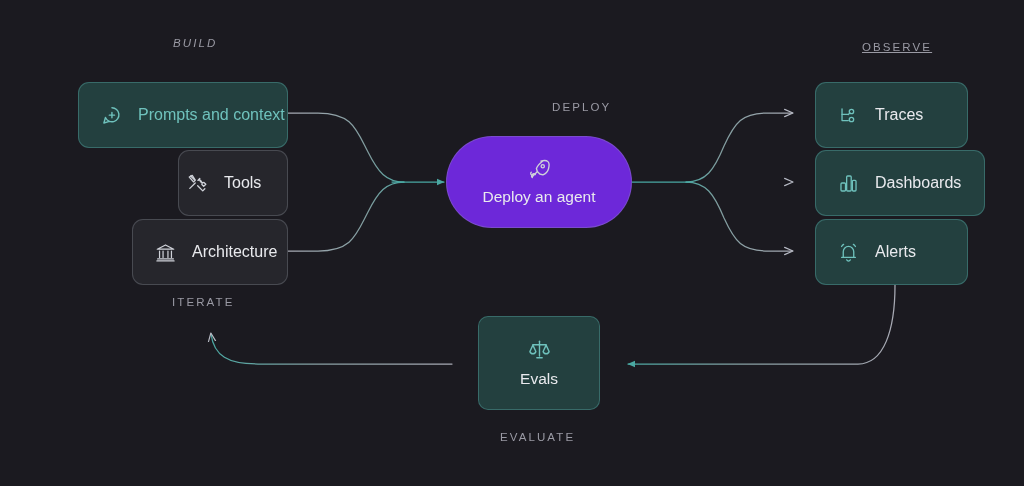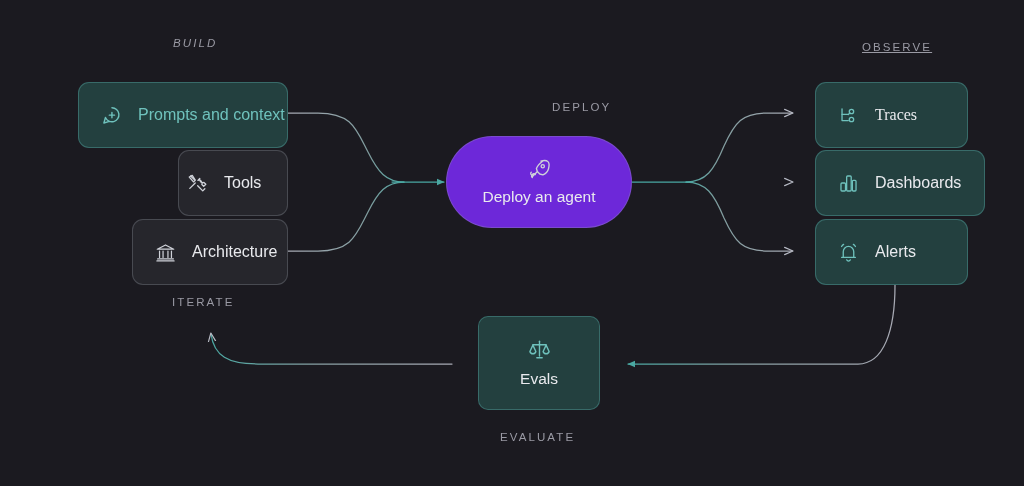--- a/index.html
+++ b/index.html
@@ -47,21 +47,21 @@
     border-color:rgba(86,168,164,.42);
   }
   .teal-text { color:#6fc2bd; }
 
   
   #n-prompts      { left:78px;  top:82px;  width:210px; }
   #n-tools        { left:178px; top:150px; width:110px;padding-left:8px; }
   #n-architecture { left:132px; top:219px; width:156px; }
 
   
-  #n-traces     { left:815px; top:82px;  width:153px;font-family:Liberation Serif, serif; }
+  #n-traces     { left:815px; top:82px;  width:153px; }
   #n-dashboards { left:815px; top:150px; width:170px; }
   #n-alerts     { left:815px; top:219px; width:153px; }
 
   
   #n-deploy {
     left:446px; top:136px; width:186px; height:92px;
     border-radius:46px;
     background:#6d28d9;
     flex-direction:column; justify-content:center; gap:7px;
     padding-left:0;

